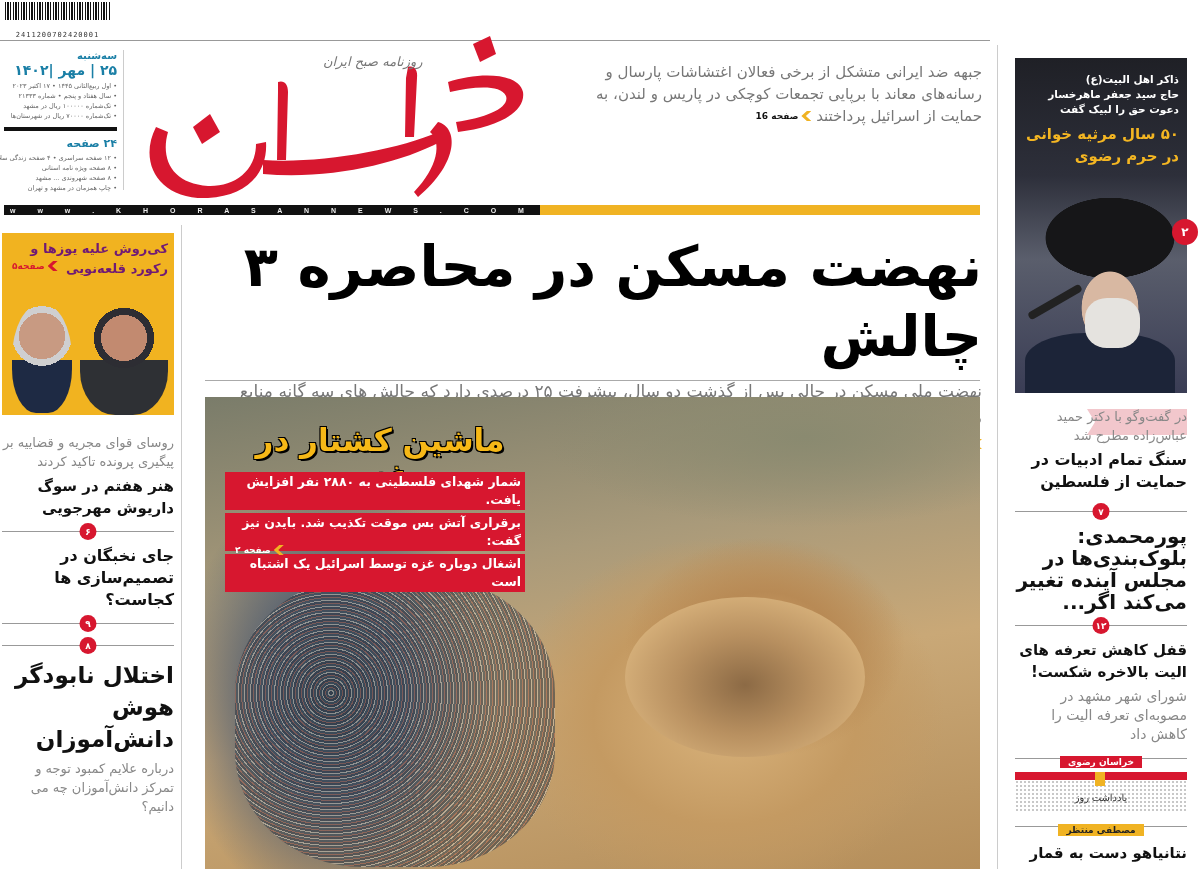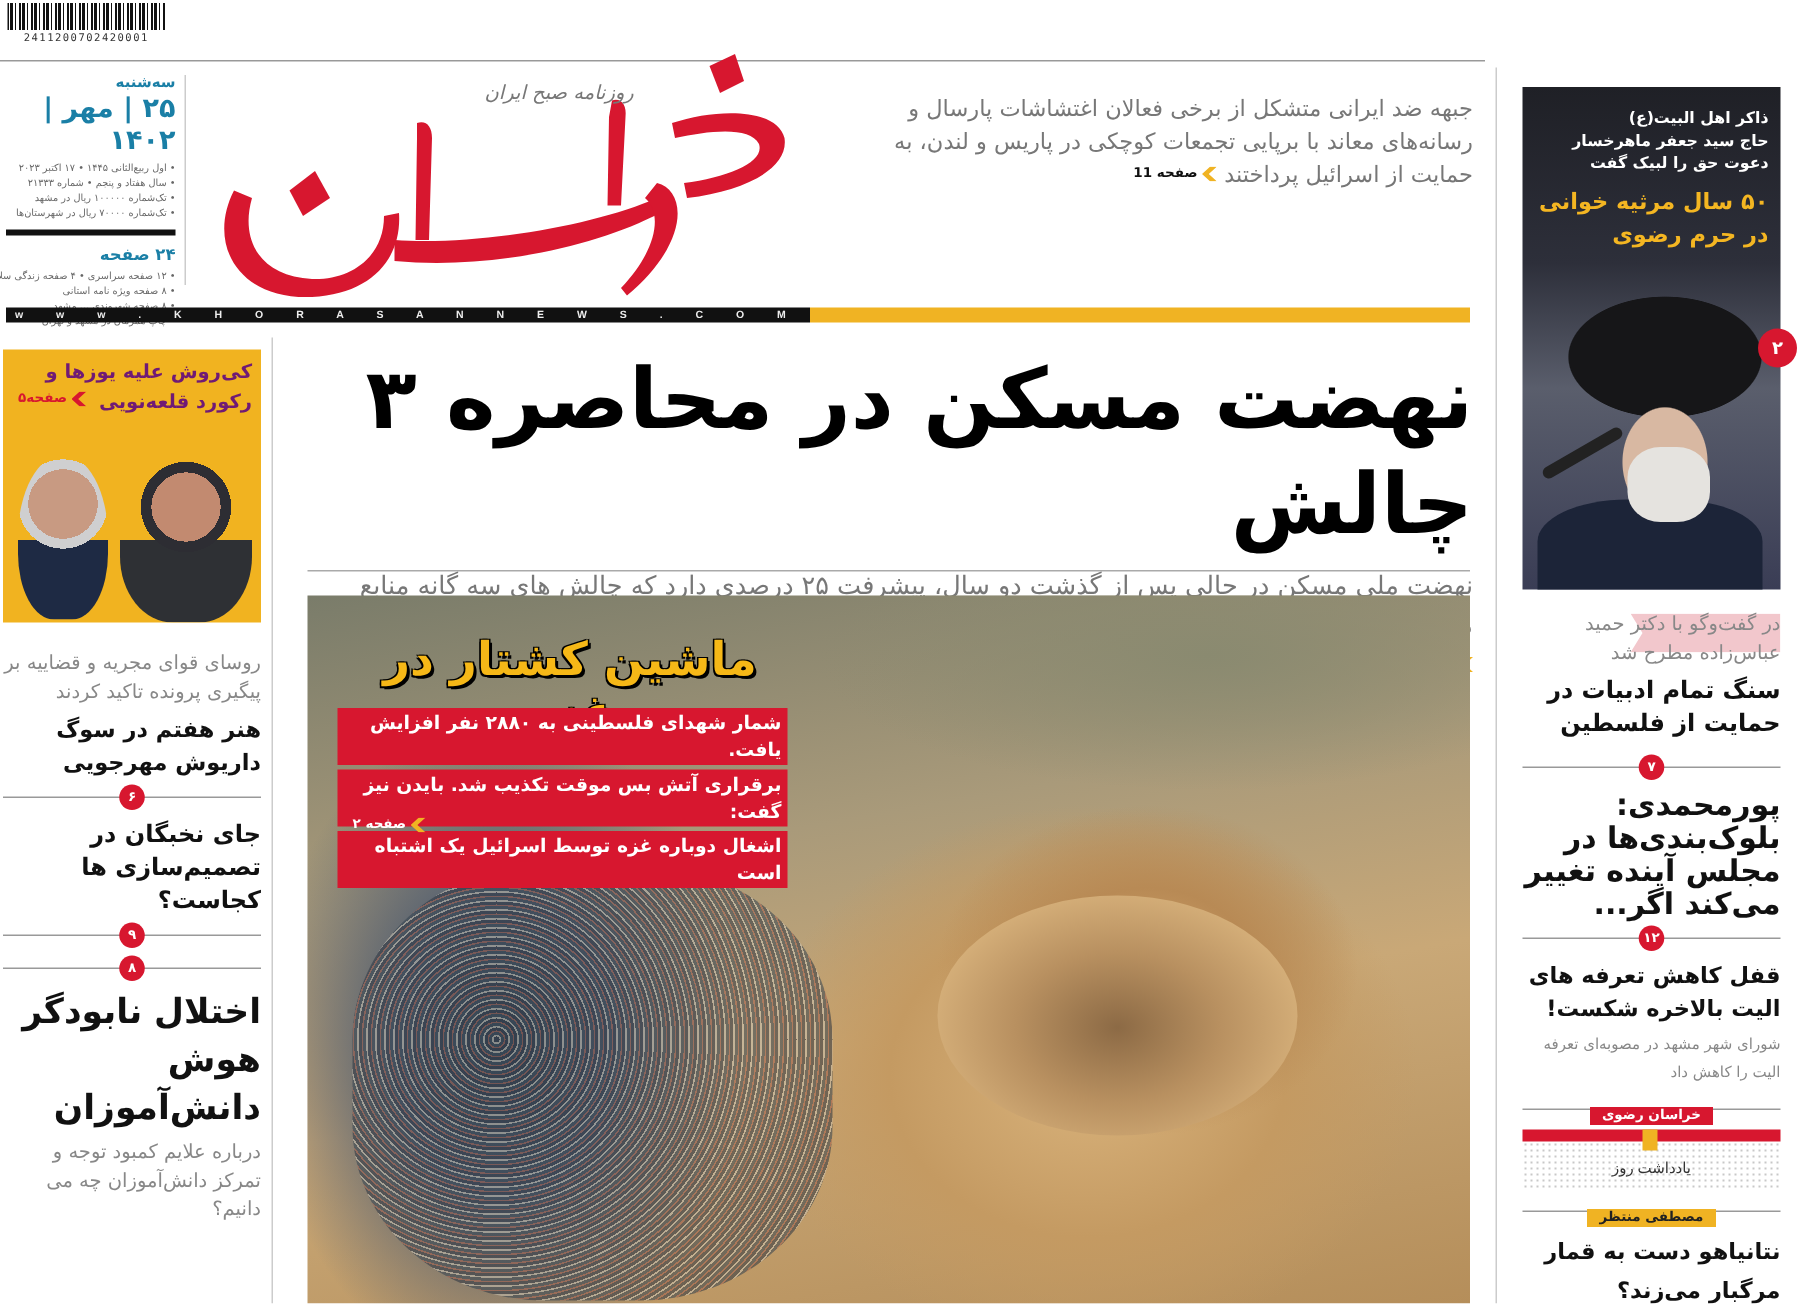--- a/index.html
+++ b/index.html
@@ -4,27 +4,27 @@
 <style>
   * { box-sizing: border-box; margin: 0; padding: 0; }
   html, body { width: 1200px; height: 869px; overflow: hidden; background: #ffffff; }
   body { font-family: "DejaVu Sans", sans-serif; color: #111; position: relative; }
   .rtl { direction: rtl; text-align: right; }
   .abs { position: absolute; }
 
   
   #barcode { left: 5px; top: 2px; width: 105px; height: 28px; }
   #barcode .bars { height: 18px; background: repeating-linear-gradient(90deg,#111 0 1px,#fff 1px 2px,#111 2px 4px,#fff 4px 5px,#111 5px 6px,#fff 6px 8px); }
-  #barcode .num { font-family: "DejaVu Sans Mono", monospace; font-size: 7px; letter-spacing: 1px; color: #333; text-align: center; margin-top: 1px; }
+  #barcode .num { font-family: "DejaVu Sans Mono", monospace; font-size: 7px; letter-spacing: 1px; color: #333; text-align: center; margin-top: 11px; }
   #top-rule { left: 0; top: 40px; width: 990px; height: 1px; background: #999; }
 
   
   #dateblock { left: 4px; top: 50px; width: 113px; }
   #dateblock .day { color: #1a7fa6; font-size: 10px; font-weight: bold; }
-  #dateblock .date { color: #1a7fa6; font-size: 18px; font-weight: bold; margin-top: 1px; }
+  #dateblock .date { color: #1a7fa6; font-size: 14px; font-weight: bold; margin-top: 1px; }
   #dateblock .info { font-size: 6.5px; color: #666; line-height: 10px; margin-top: 3px; white-space: nowrap; }
   #dateblock .thick { height: 4px; background: #111; margin: 6px 0 6px; }
   #dateblock .pages { color: #1a7fa6; font-size: 11px; font-weight: bold; }
   #date-divider { left: 123px; top: 50px; width: 1px; height: 140px; background: #ccc; }
 
   
   #logo { left: 138px; top: 32px; width: 405px; height: 172px; }
   #logo .tag { position: absolute; left: 185px; top: 22px; font-family: "DejaVu Serif", serif; font-size: 13px; color: #777; font-style: italic; }
   #logo svg { position: absolute; left: 0; top: 0; }
 
@@ -164,21 +164,21 @@
 <div id="webbar" class="abs">
   <span style="width:100%;display:flex;justify-content:space-between;white-space:pre;letter-spacing:10px;">w w w . K H O R A S A N N E W S . C O M</span>
 </div>
 <div id="yellowbar" class="abs"></div>
 
 <div id="top-story" class="abs rtl">
   <div class="sub">
     <span>جبهه ضد ایرانی متشکل از برخی فعالان اغتشاشات پارسال و رسانه‌های معاند با برپایی تجمعات کوچکی در پاریس و لندن، به حمایت از اسرائیل پرداختند</span>
     <span class="pageref">
       <span class="chev"></span>
-      <span>صفحه 11</span>
+      <span>صفحه 16</span>
     </span>
   </div>
 </div>
 
 <div id="main-head" class="abs rtl">
   <div class="h0">نهضت مسکن در محاصره ۳ چالش</div>
   <div class="sub">
     <span>نهضت ملی مسکن در حالی پس از گذشت دو سال، پیشرفت ۲۵ درصدی دارد که چالش های سه گانه منابع مالی، بالا رفتن هزینه های ساخت و همچنین ضعف در به کارگیری فناوری های نوین آن را احاطه کرده اند</span>
     <span class="pageref">
       <span class="chev"></span>
@@ -271,21 +271,21 @@
   <div class="col-item">
     <div class="bold-h" style="font-size:20px;">پورمحمدی: بلوک‌بندی‌ها در مجلس آینده تغییر می‌کند اگر...</div>
   </div>
   <div class="num-rule">
       <div class="line"></div>
       <div class="badge">۱۲</div>
     </div>
 
   <div class="col-item">
     <div class="bold-h" style="font-size:15px;">قفل کاهش تعرفه های الیت بالاخره شکست!</div>
-    <div class="grey-sub" style="font-size:10px;margin-top:4px;">شورای شهر مشهد در مصوبه‌ای تعرفه الیت را کاهش داد</div>
+    <div class="grey-sub" style="font-size:14px;margin-top:4px;">شورای شهر مشهد در مصوبه‌ای تعرفه الیت را کاهش داد</div>
   </div>
   <div class="chip-row">
     <div class="line"></div>
     <span class="label-chip" style="background:#d7172f;">خراسان رضوی</span>
   </div>
 
   <div id="memo-bar">
       <div class="notch"></div>
     </div>
   <div id="memo-box" class="rtl" style="text-align:center;">

